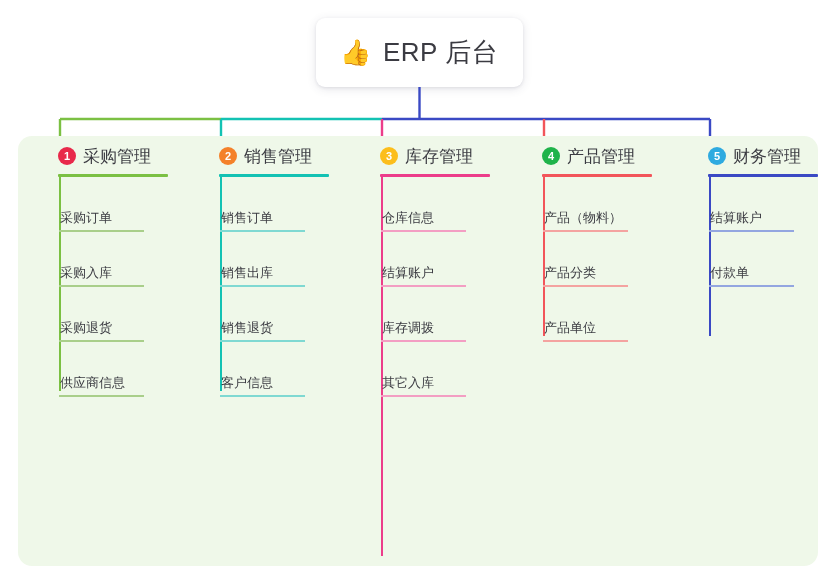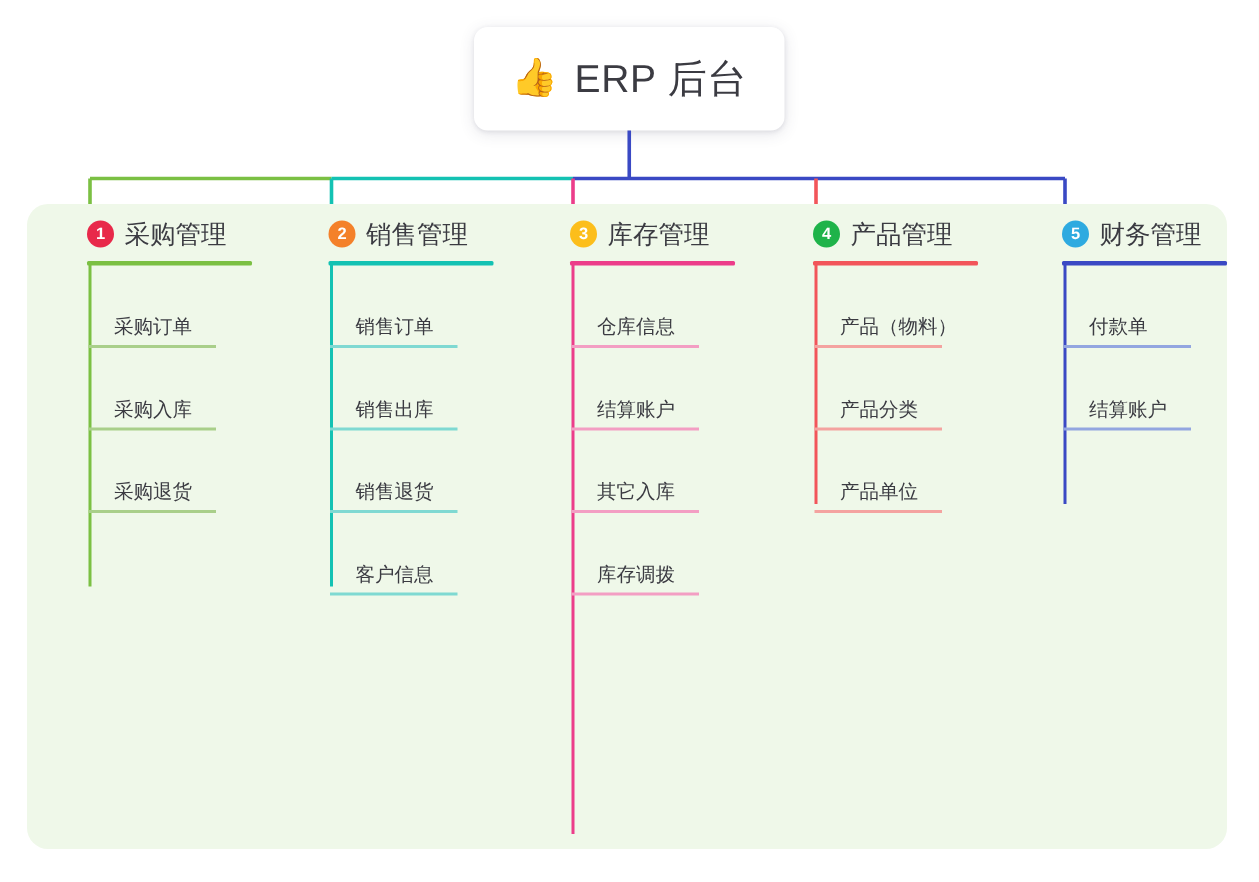--- a/index.html
+++ b/index.html
@@ -126,21 +126,21 @@
     top: 0;
     width: 2px;
   }
   .item {
     position: relative;
     height: 55px;
     box-sizing: border-box;
   }
   .item-label {
     position: absolute;
-    left: 36px;
+    left: 20px;
     bottom: 10px;
     font-size: 13px;
     color: #3b3b42;
     white-space: nowrap;
     text-align: right;
   }
   .item-rule {
     position: absolute;
     left: 19px;
     bottom: 5px;
@@ -184,20 +184,24 @@
             <div class="item-rule" style="background: rgb(169, 207, 138);"></div>
           </div>
           <div class="item">
             <span class="item-label">采购入库</span>
             <div class="item-rule" style="background: rgb(169, 207, 138);"></div>
           </div>
           <div class="item">
             <span class="item-label">采购退货</span>
             <div class="item-rule" style="background: rgb(169, 207, 138);"></div>
           </div>
+          <div class="item">
+            <span class="item-label">供应商信息</span>
+            <div class="item-rule" style="background: rgb(169, 207, 138);"></div>
+          </div>
         </div>
       </div>
     <div class="col col-1">
         <div class="col-head">
           <span class="badge" style="background: rgb(244, 129, 42);">2</span>
           <span class="col-head-label">销售管理</span>
         </div>
         <div class="head-rule" style="background: rgb(19, 194, 179);"></div>
         <div class="items">
           <div class="spine" style="background: rgb(19, 194, 179); height: 215px;"></div>
@@ -229,25 +233,25 @@
           <div class="spine" style="background: rgb(236, 61, 138); height: 380px;"></div>
           <div class="item">
             <span class="item-label">仓库信息</span>
             <div class="item-rule" style="background: rgb(243, 158, 195);"></div>
           </div>
           <div class="item">
             <span class="item-label">结算账户</span>
             <div class="item-rule" style="background: rgb(243, 158, 195);"></div>
           </div>
           <div class="item">
+            <span class="item-label">库存调拨</span>
+            <div class="item-rule" style="background: rgb(243, 158, 195);"></div>
+          </div>
+          <div class="item">
             <span class="item-label">其它入库</span>
-            <div class="item-rule" style="background: rgb(243, 158, 195);"></div>
-          </div>
-          <div class="item">
-            <span class="item-label">库存调拨</span>
             <div class="item-rule" style="background: rgb(243, 158, 195);"></div>
           </div>
         </div>
       </div>
     <div class="col col-3">
         <div class="col-head">
           <span class="badge" style="background: rgb(31, 179, 74);">4</span>
           <span class="col-head-label">产品管理</span>
         </div>
         <div class="head-rule" style="background: rgb(242, 85, 90);"></div>
@@ -269,24 +273,24 @@
       </div>
     <div class="col col-4">
         <div class="col-head">
           <span class="badge" style="background: rgb(46, 170, 224);">5</span>
           <span class="col-head-label">财务管理</span>
         </div>
         <div class="head-rule" style="background: rgb(58, 73, 196);"></div>
         <div class="items">
           <div class="spine" style="background: rgb(58, 73, 196); height: 160px;"></div>
           <div class="item">
+            <span class="item-label">结算账户</span>
+            <div class="item-rule" style="background: rgb(147, 166, 224);"></div>
+          </div>
+          <div class="item">
             <span class="item-label">付款单</span>
             <div class="item-rule" style="background: rgb(147, 166, 224);"></div>
           </div>
-          <div class="item">
-            <span class="item-label">结算账户</span>
-            <div class="item-rule" style="background: rgb(147, 166, 224);"></div>
-          </div>
         </div>
       </div>
   </div>
 
 </div>
 
 </body></html>

